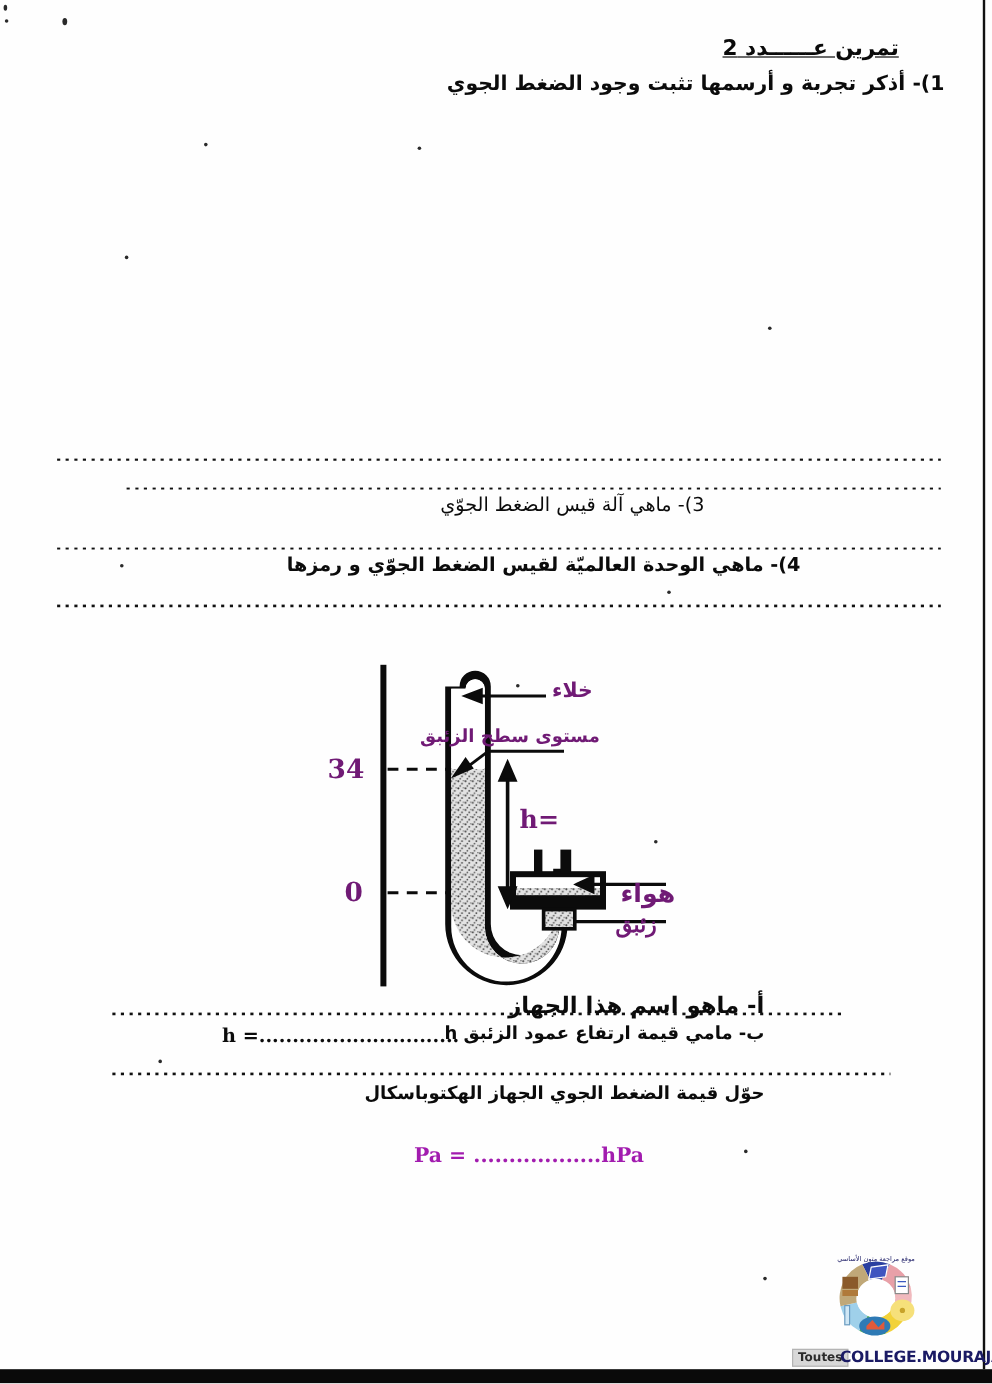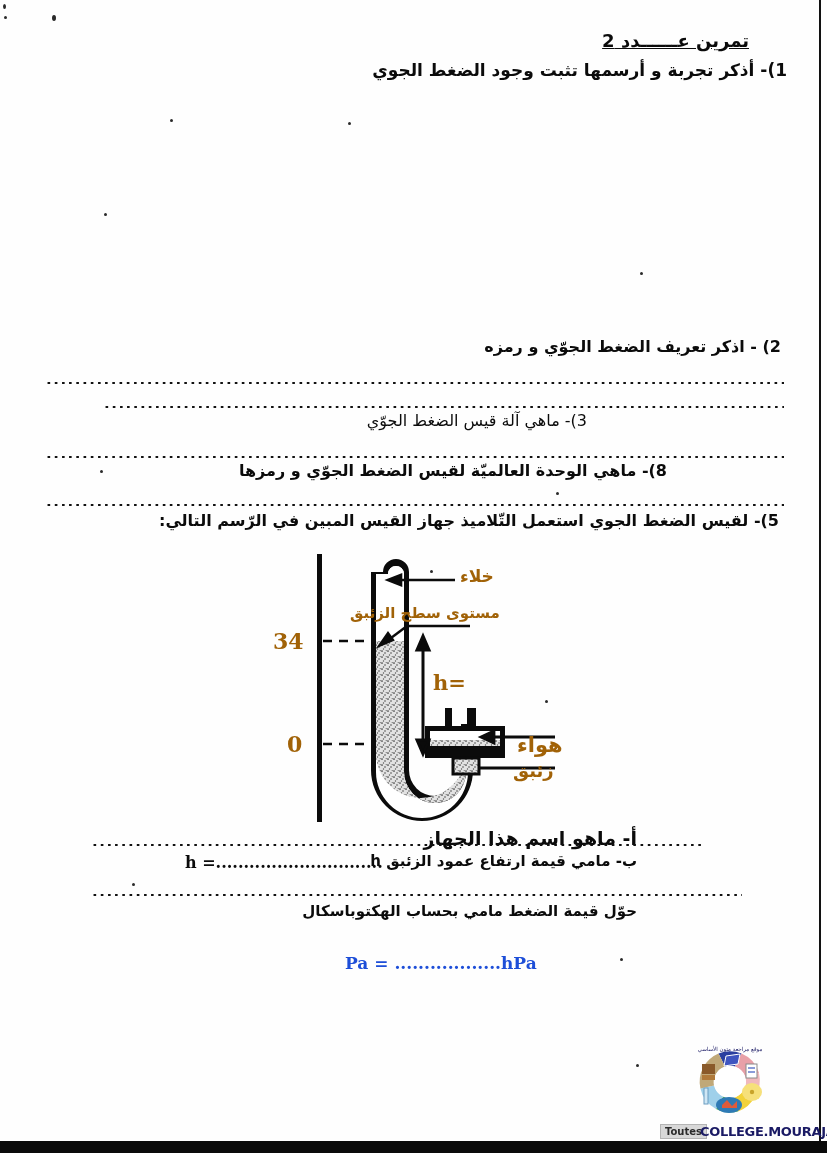--- a/index.html
+++ b/index.html
@@ -135,21 +135,21 @@
     white-space: nowrap;
   }
   .pa-line {
     position: absolute;
     top: 953px;
     left: 345px;
     font-size: 17px;
     font-weight: bold;
     font-family: "DejaVu Serif", serif;
     direction: ltr;
-    color: #1d4ed8;
+    color: #a21caf;
     white-space: nowrap;
   }
 
   
   .dots {
     position: absolute;
     height: 6px;
     overflow: hidden;
     color: #111;
     font-size: 15px;
@@ -168,27 +168,27 @@
     width: 340px;
     height: 280px;
   }
   .diagram svg { display: block; }
 
   .lbl {
     position: absolute;
     direction: rtl;
     font-family: "DejaVu Sans", sans-serif;
     font-weight: bold;
-    color: #a16207;
+    color: #701a75;
     white-space: nowrap;
   }
   .lbl-khala  { top: 18px; left: 205px; font-size: 17px; }
   .lbl-mustawa{ top: 56px; left: 95px;  font-size: 15px; }
   .lbl-hawa   { top: 185px; left: 262px; font-size: 21px; }
-  .lbl-zi2baq { top: 212px; left: 258px; font-size: 18px; }
+  .lbl-zi2baq { top: 212px; left: 258px; font-size: 18px; font-family: Liberation Serif, serif; }
   .lbl-h      { top: 122px; left: 178px; font-size: 21px; font-family: "DejaVu Serif", serif; direction: ltr; }
   .lbl-76     { top: 80px;  left: 18px;  font-size: 22px; font-family: "DejaVu Serif", serif; direction: ltr; }
   .lbl-0      { top: 183px; left: 32px;  font-size: 22px; font-family: "DejaVu Serif", serif; direction: ltr; }
 
   
   .footer {
     position: absolute;
     left: 660px;
     top: 1042px;
     width: 160px;
@@ -249,34 +249,32 @@
   <div class="speck" style="left:430px;top:570px; width:3px; height:3px;"></div>
   <div class="speck" style="left:545px;top:700px; width:3px; height:3px;"></div>
   <div class="speck" style="left:132px;top:883px; width:3px; height:3px;"></div>
   <div class="speck" style="left:620px;top:958px; width:3px; height:3px;"></div>
   <div class="speck" style="left:636px;top:1064px;width:3px; height:3px;"></div>
 
   <div class="rtl title">تمرين عــــــدد 2</div>
 
   <div class="rtl q1">1)- أذكر تجربة و أرسمها تثبت وجود الضغط الجوي</div>
 
-  <div class="rtl q2">2) - اذكر تعريف الضغط الجوّي و رمزه</div>
 
   <div class="dots" style="top:378px; left:46px; width:738px;">................................................................................................................................</div>
   <div class="dots" style="top:402px; left:104px; width:680px;">................................................................................................................</div>
 
   <div class="rtl q3">3)- ماهي آلة قيس الضغط الجوّي</div>
 
   <div class="dots" style="top:452px; left:46px; width:738px;">................................................................................................................................</div>
 
-  <div class="rtl q4">8)- ماهي الوحدة العالميّة لقيس الضغط الجوّي و رمزها</div>
+  <div class="rtl q4">4)- ماهي الوحدة العالميّة لقيس الضغط الجوّي و رمزها</div>
 
   <div class="dots" style="top:500px; left:46px; width:738px;">................................................................................................................................</div>
 
-  <div class="rtl q5">5)- لقيس الضغط الجوي استعمل التّلاميذ جهاز القيس المبين في الرّسم التالي:</div>
 
   <div class="diagram">
     <svg width="340" height="280" viewBox="0 0 340 280">
       <defs>
         <pattern id="mercuryTex" patternUnits="userSpaceOnUse" width="6" height="6">
           <rect width="6" height="6" fill="#e2e2e2"></rect>
           <circle cx="1" cy="1" r="0.85" fill="#3c3c3c"></circle>
           <circle cx="4" cy="3" r="0.8" fill="#4a4a4a"></circle>
           <circle cx="2.5" cy="5" r="0.7" fill="#555555"></circle>
           <circle cx="5.2" cy="0.6" r="0.6" fill="#606060"></circle>
@@ -372,21 +370,21 @@
   <div class="rtl qa">أ- ماهو اسم هذا الجهاز</div>
   <div class="dots" style="top:840px; left:92px; width:610px;">..........................................................................................................</div>
 
   <div class="rtl qb">ب- مامي قيمة ارتفاع عمود الزئبق h</div>
   <div class="hblank">
     <span>h =</span><span>..............................</span>
   </div>
 
   <div class="dots" style="top:890px; left:92px; width:650px;">...............................................................................................................</div>
 
-  <div class="rtl qd">حوّل قيمة الضغط مامي بحساب الهكتوباسكال</div>
+  <div class="rtl qd">حوّل قيمة الضغط الجوي الجهاز الهكتوباسكال</div>
 
   <div class="pa-line">
     <span>Pa =</span>
     <span>..................</span><span>hPa</span>
   </div>
 
   <div class="footer">
     <div class="logo-wrap">
       <svg width="96" height="78" viewBox="0 0 96 78">
 

